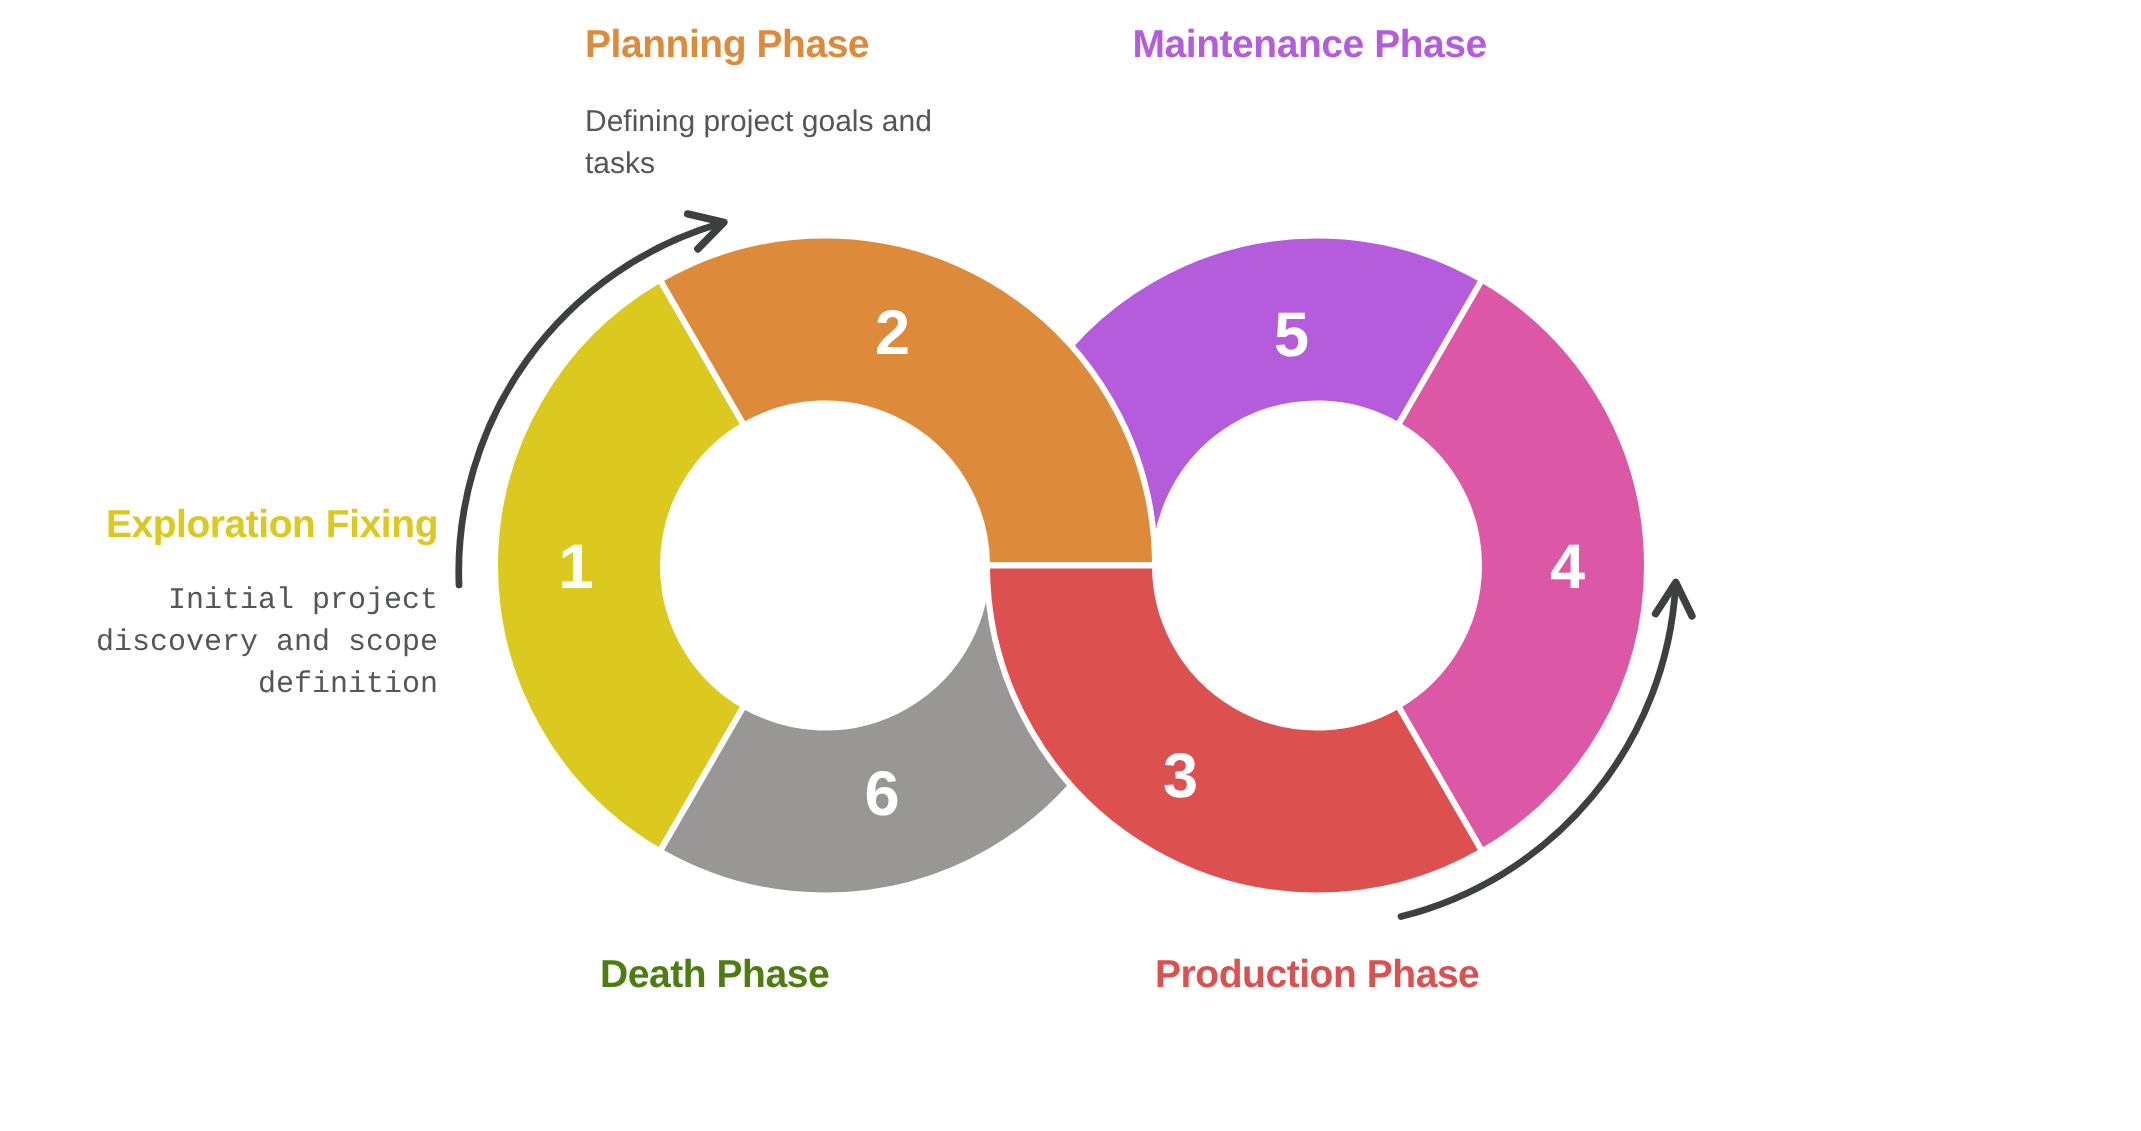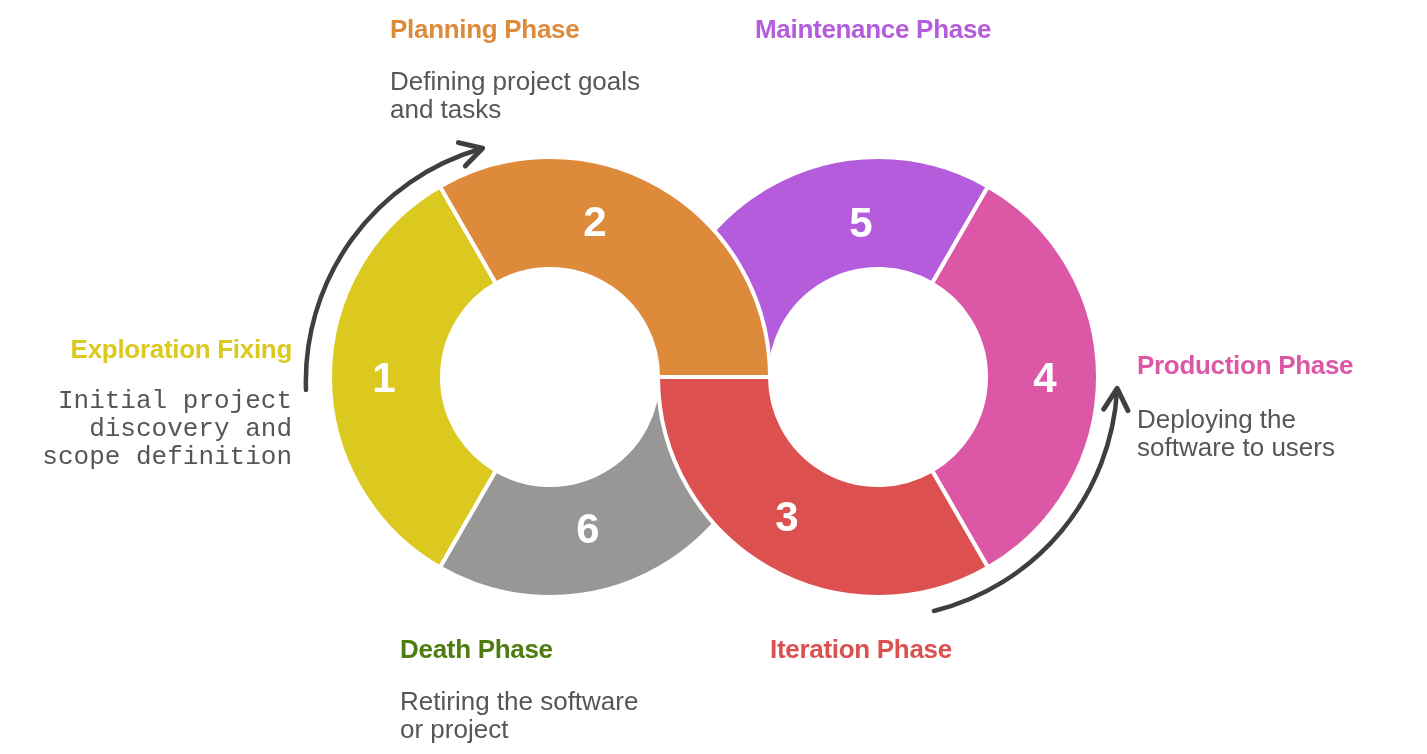--- a/index.html
+++ b/index.html
@@ -42,21 +42,21 @@
   }
   .label .title {
     font-size: 26px;
     font-weight: 700;
     letter-spacing: -0.3px;
     line-height: 1.2;
     white-space: nowrap;
   }
   .label .desc {
     margin-top: 22px;
-    font-size: 26px;
+    font-size: 20px;
     font-weight: 400;
     line-height: 28px;
   }
   .align-center { text-align: left; }
   .align-right  { text-align: right; }
   .align-left   { text-align: left; }
   .label-planning    { left: 390px;  top: 14px;  width: 280px; }
   .label-maintenance { left: 755px;  top: 14px;  width: 280px; }
   .label-exploration { left: 42px;   top: 334px; width: 250px; }
   .label-production  { left: 1137px; top: 350px; width: 220px; }
@@ -103,27 +103,22 @@
 
   <div class="label label-maintenance align-center">
     <div class="title" style="color: rgb(181, 92, 220);">Maintenance Phase</div>
   </div>
 
   <div class="label label-exploration align-right">
     <div class="title" style="color: rgb(220, 201, 31);">Exploration Fixing</div>
     <div class="desc" style="color: rgb(84, 86, 90); font-family: Liberation Mono, monospace;">Initial project discovery and scope definition</div>
   </div>
 
-  <div class="label label-production align-left">
-    <div class="title" style="color: rgb(220, 88, 166);">Production Phase</div>
-    <div class="desc" style="color: rgb(84, 86, 90);">Deploying the software to users</div>
-  </div>
 
   <div class="label label-death align-center">
     <div class="title" style="color: #4d7c0f;">Death Phase</div>
-    <div class="desc" style="color: rgb(84, 86, 90);">Retiring the software or project</div>
   </div>
 
   <div class="label label-iteration align-center">
-    <div class="title" style="color: rgb(220, 81, 80);">Iteration Phase</div>
+    <div class="title" style="color: rgb(220, 81, 80);">Production Phase</div>
   </div>
 
 </div>
 
 </body></html>

